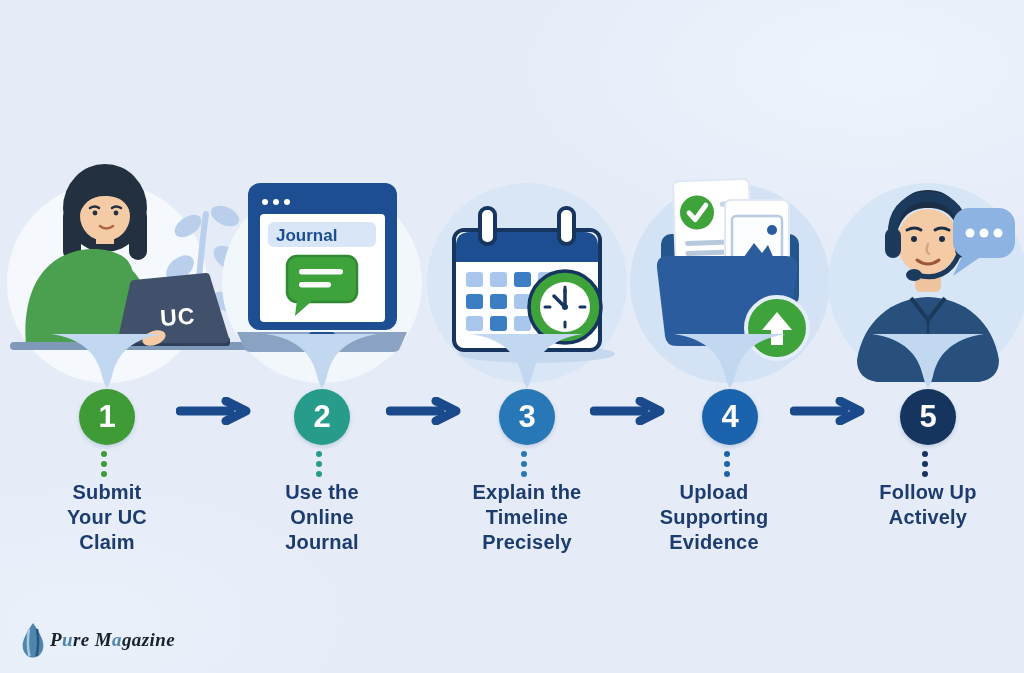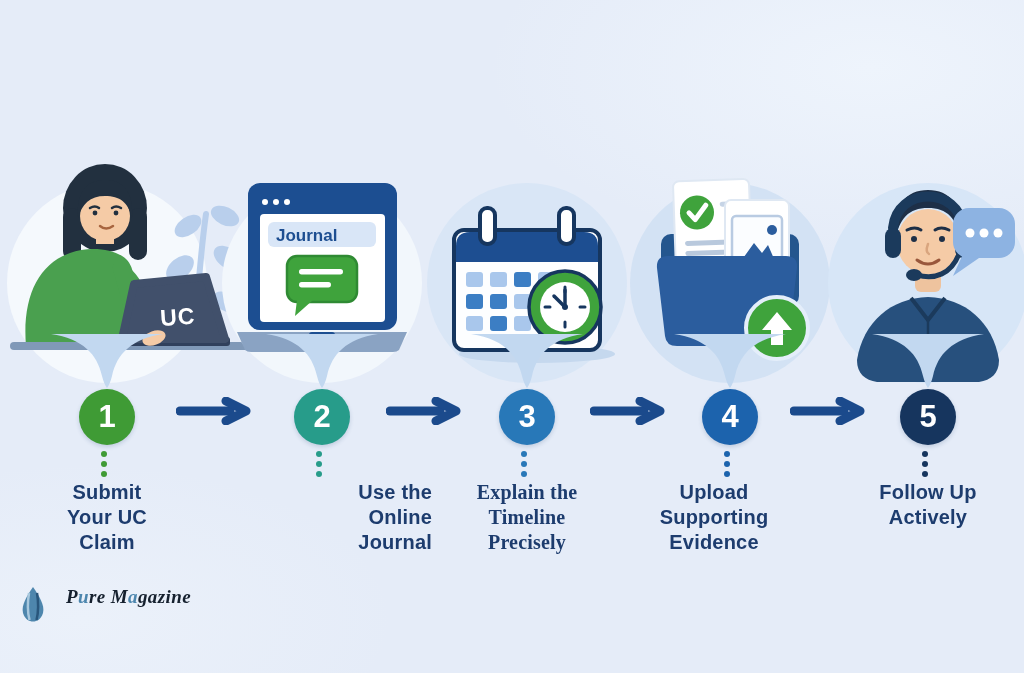--- a/index.html
+++ b/index.html
@@ -19,21 +19,21 @@
     box-shadow:0 2px 4px rgba(30,60,110,0.18);
   }
   .dots { position:absolute; top:451px; display:flex; flex-direction:column; align-items:center; }
   .dots span { width:6px; height:6px; border-radius:50%; background:currentColor; margin-bottom:4px; display:block; }
   .step-label {
     position:absolute; top:480px; width:220px; text-align:center;
     font-size:20px; line-height:25px; font-weight:bold; white-space:pre-line;
     letter-spacing:0.2px;
   }
   .arrow { position:absolute; top:397px; width:78px; height:28px; }
-  #brand { position:absolute; left:20px; top:586px; display:flex; align-items:flex-start; gap:20px; }
+  #brand { position:absolute; left:20px; top:622px; display:flex; align-items:center; gap:4px; }
   #brand .brand-text {
     font-family:"Liberation Serif", serif; font-style:italic; font-weight:600;
     font-size:19px; letter-spacing:0.4px;
   }
   svg text { font-family:"Liberation Sans", sans-serif; }
   
   .cx1 .illu{left:-18px}.cx1 .funnel{left:49px}.cx1 .badge{left:79px}.cx1 .dots{left:101px}.cx1 .step-label{left:-3px}
   .cx2 .illu{left:197px}.cx2 .funnel{left:264px}.cx2 .badge{left:294px}.cx2 .dots{left:316px}.cx2 .step-label{left:212px}
   .cx3 .illu{left:402px}.cx3 .funnel{left:469px}.cx3 .badge{left:499px}.cx3 .dots{left:521px}.cx3 .step-label{left:417px}
   .cx4 .illu{left:605px}.cx4 .funnel{left:672px}.cx4 .badge{left:702px}.cx4 .dots{left:724px}.cx4 .step-label{left:604px}
@@ -116,21 +116,21 @@
     </svg>
     <svg class="funnel" viewBox="0 0 116 56">
       <path d="M2,0 C34,5 48,20 53,42 Q55,50 58,54 Q61,50 63,42 C68,20 82,5 114,0 Z" fill="#c2d8f0"></path>
     </svg>
     <div class="badge" style="background-color: rgb(39, 156, 138);">2</div>
     <div class="dots" style="color: rgb(39, 156, 138);">
         <span></span>
         <span></span>
         <span></span>
       </div>
-    <div class="step-label" style="color: rgb(29, 60, 110); text-align: right;">Use the
+    <div class="step-label" style="color: rgb(29, 60, 110);">Use the
 Online
 Journal</div>
   </div>
 
   <div class="cx3">
     <svg class="illu" viewBox="0 0 250 245">
       <circle cx="125" cy="137" r="100" fill="#d9e6f6"></circle>
       <ellipse cx="135" cy="208" rx="78" ry="9" fill="#c5d8ee"></ellipse>
       <g>
         <rect x="52" y="84" width="146" height="120" rx="10" fill="#fdfeff" stroke="#16365f" stroke-width="4"></rect>
@@ -163,21 +163,21 @@
     </svg>
     <svg class="funnel" viewBox="0 0 116 56">
       <path d="M2,0 C34,5 48,20 53,42 Q55,50 58,54 Q61,50 63,42 C68,20 82,5 114,0 Z" fill="#c2d8f0"></path>
     </svg>
     <div class="badge" style="background-color: rgb(40, 120, 184);">3</div>
     <div class="dots" style="color: rgb(40, 120, 184);">
         <span></span>
         <span></span>
         <span></span>
       </div>
-    <div class="step-label" style="color: rgb(29, 60, 110); font-family: Liberation Serif, serif;">Explain the
+    <div class="step-label" style="color: rgb(29, 60, 110);">Explain the
 Timeline
 Precisely</div>
   </div>
 
   <div class="cx4">
     <svg class="illu" viewBox="0 0 250 245">
       <circle cx="125" cy="137" r="100" fill="#d3e2f4"></circle>
       <rect x="56" y="88" width="138" height="72" rx="10" fill="#24568e"></rect>
       <g transform="rotate(-2 108 95)">
         <rect x="70" y="34" width="76" height="120" rx="6" fill="#ffffff" stroke="#dfe8f3" stroke-width="2"></rect>

